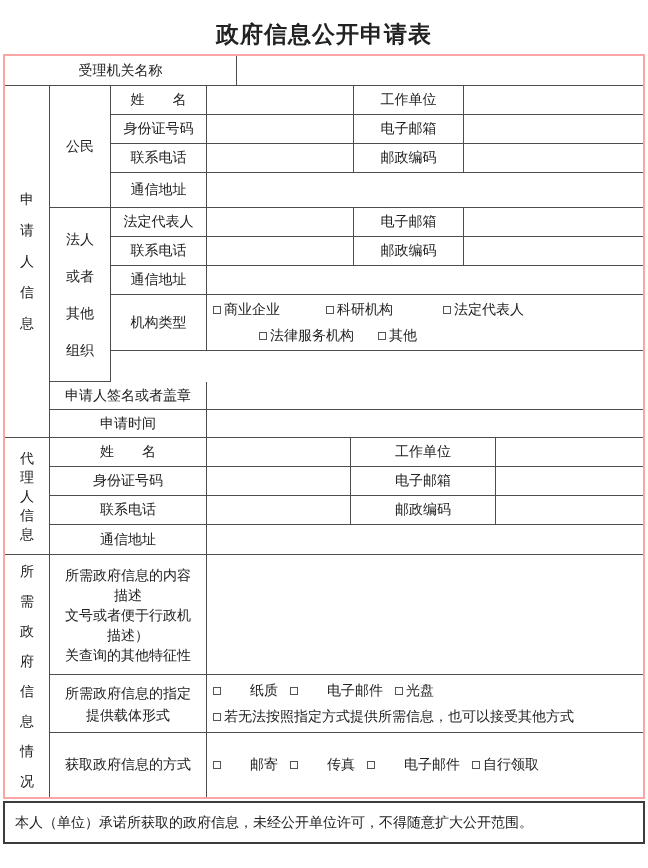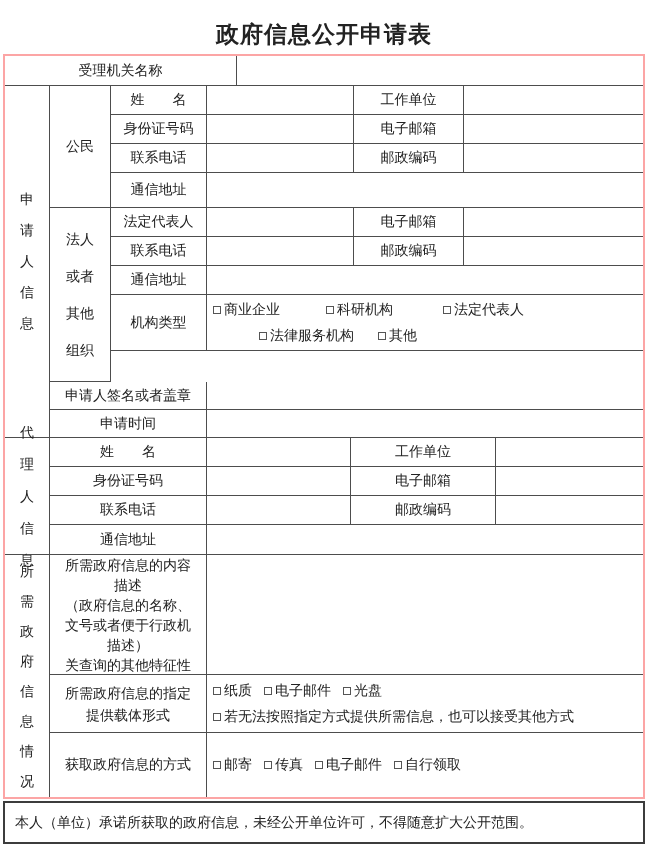--- a/index.html
+++ b/index.html
@@ -43,33 +43,33 @@
   .c-grp{width:61px;}
   .c-lbl{width:96px;}
   .c-val1{width:147px;}
   .c-lbl2{width:110px;}
   .sp-lbl{width:157px;}
   .a-lbl{width:157px;}
   .a-val1{width:144px;}
   .a-lbl2{width:145px;}
   .r-lbl{width:157px;}
   .vchars{width:1.15em;word-break:break-all;line-height:31px;text-align:center;}
-  .vchars.agent{line-height:32px;}
+  .vchars.agent{line-height:19px;}
   .vchars.req{line-height:30px;}
   .vpair{width:2.3em;word-break:break-all;line-height:37px;text-align:center;}
   .lbl-lines{display:flex;flex-direction:column;justify-content:center;line-height:20px;}
   .lbl-lines.two{line-height:22px;}
   .opts{flex-direction:column;align-items:flex-start;justify-content:center;padding-left:6px;}
   .opt-line{display:flex;align-items:center;height:26px;white-space:nowrap;}
   .opt{display:inline-flex;align-items:center;}
   .cb{display:inline-block;width:8px;height:8px;border:1px solid #555;margin-right:3px;flex:none;}
   .mr46{margin-right:46px;}
   .mr50{margin-right:50px;}
   .mr24{margin-right:24px;padding-left:46px;}
-  .mr12{margin-right:12px;}
+  .mr12{margin-right:12px;gap:26px;}
   .promise-box{
     margin:2px 3px 0 3px;
     width:642px;height:43px;
     border:2px solid #3c3c3c;
     display:flex;align-items:center;
     padding-left:10px;
   }
   .footer{
     margin-top:9px;
     display:flex;
@@ -224,21 +224,20 @@
     <div class="row" style="height:242px">
       <div class="cell c-sec no-b">
         <span class="vchars req">所需政府信息情况</span>
       </div>
       <div class="col">
         <div class="row" style="height:120px">
           <div class="cell r-lbl">
             <div class="lbl-lines">
               <div>所需政府信息的内容</div>
               <div>描述</div>
-              <div>（政府信息的名称、</div>
               <div>文号或者便于行政机</div>
               <div>描述）</div>
               <div>关查询的其他特征性</div>
             </div>
           </div>
           <div class="cell grow no-r"></div>
         </div>
         <div class="row" style="height:58px">
           <div class="cell r-lbl">
             <div class="lbl-lines two">

